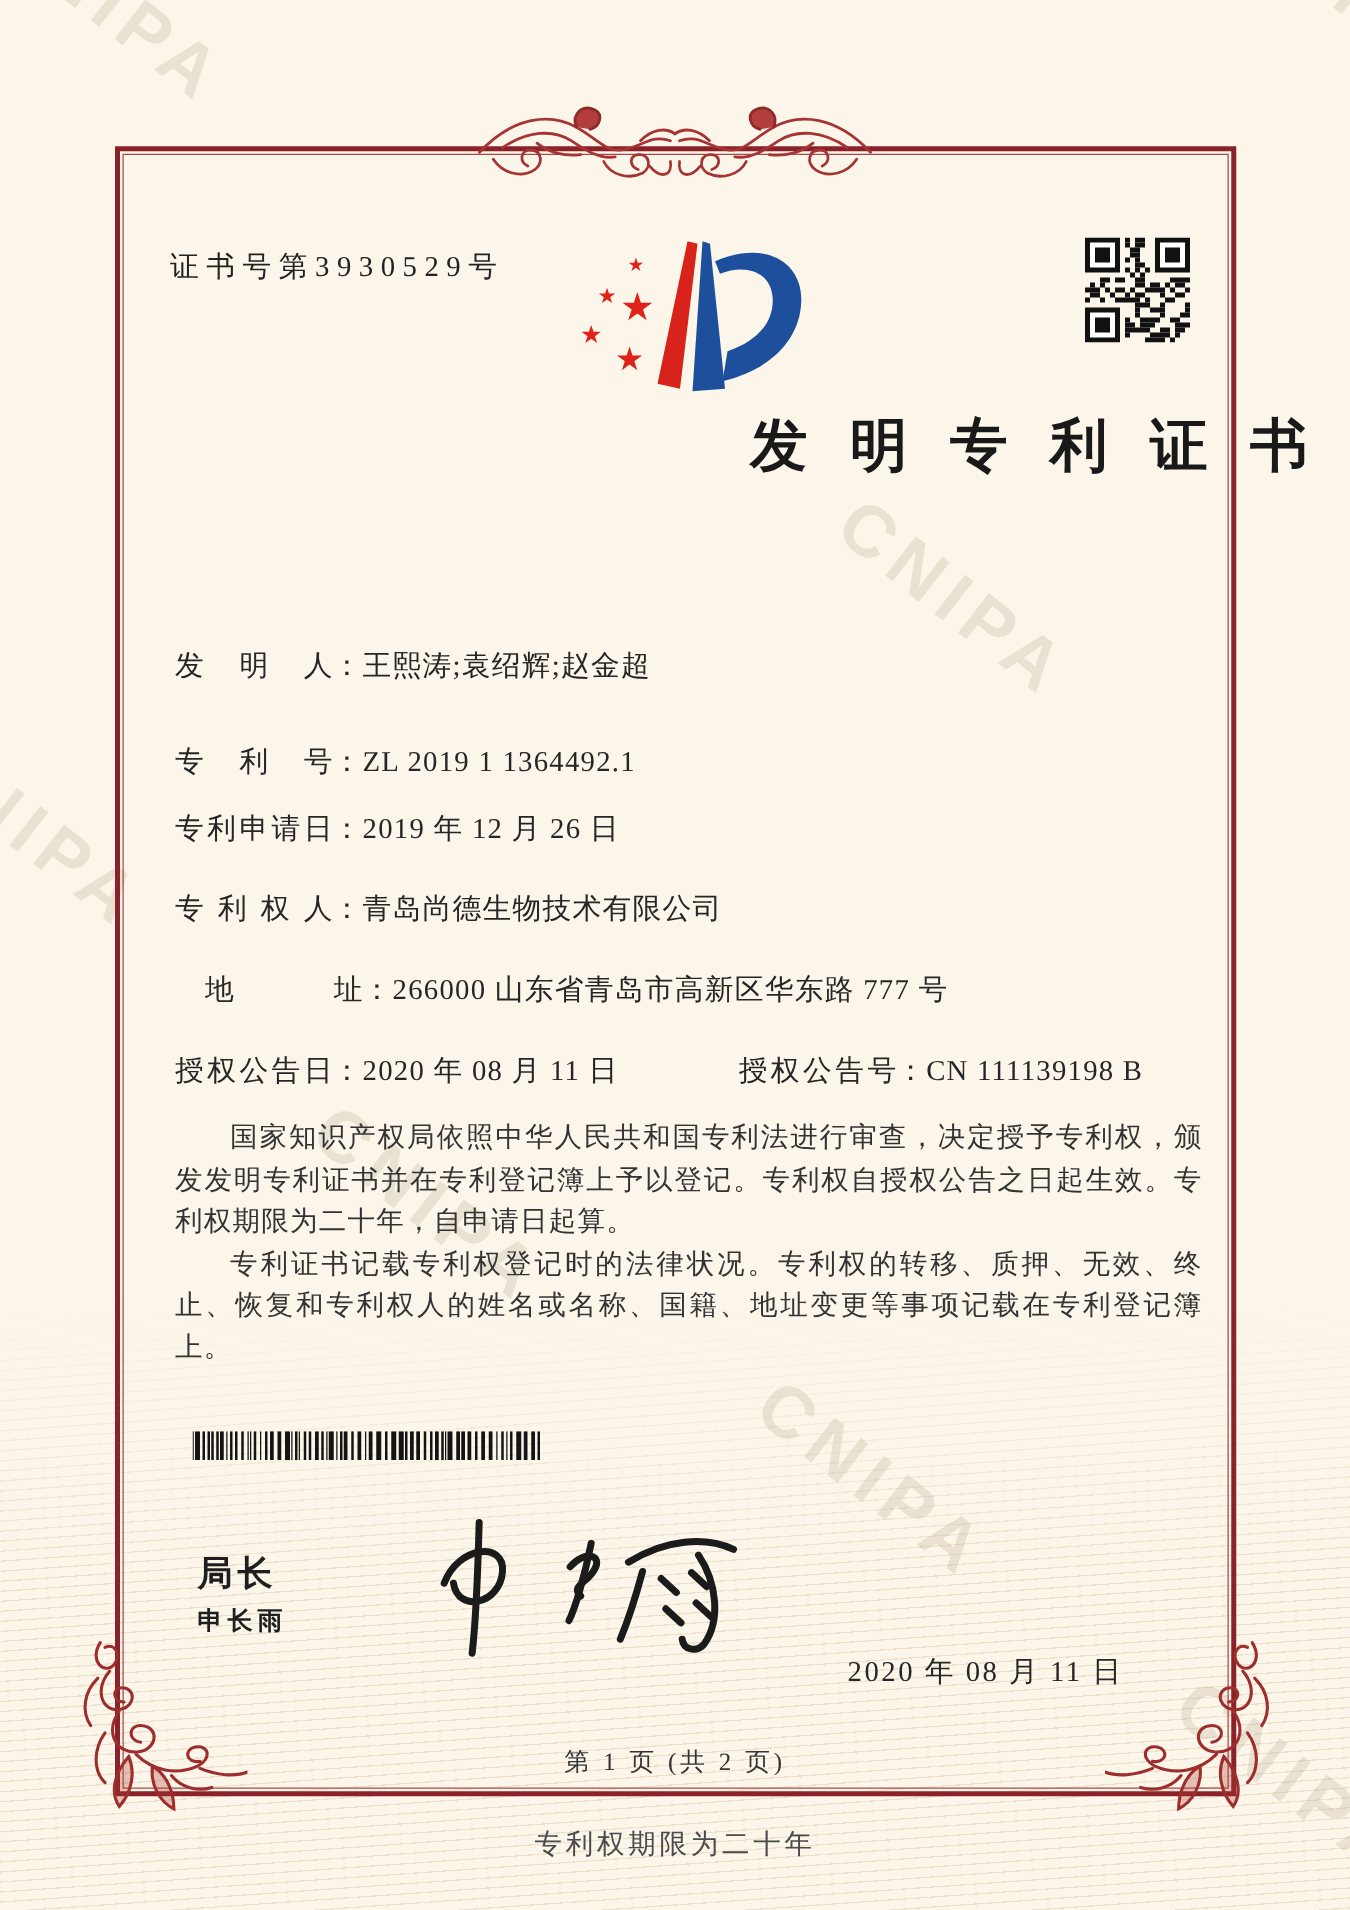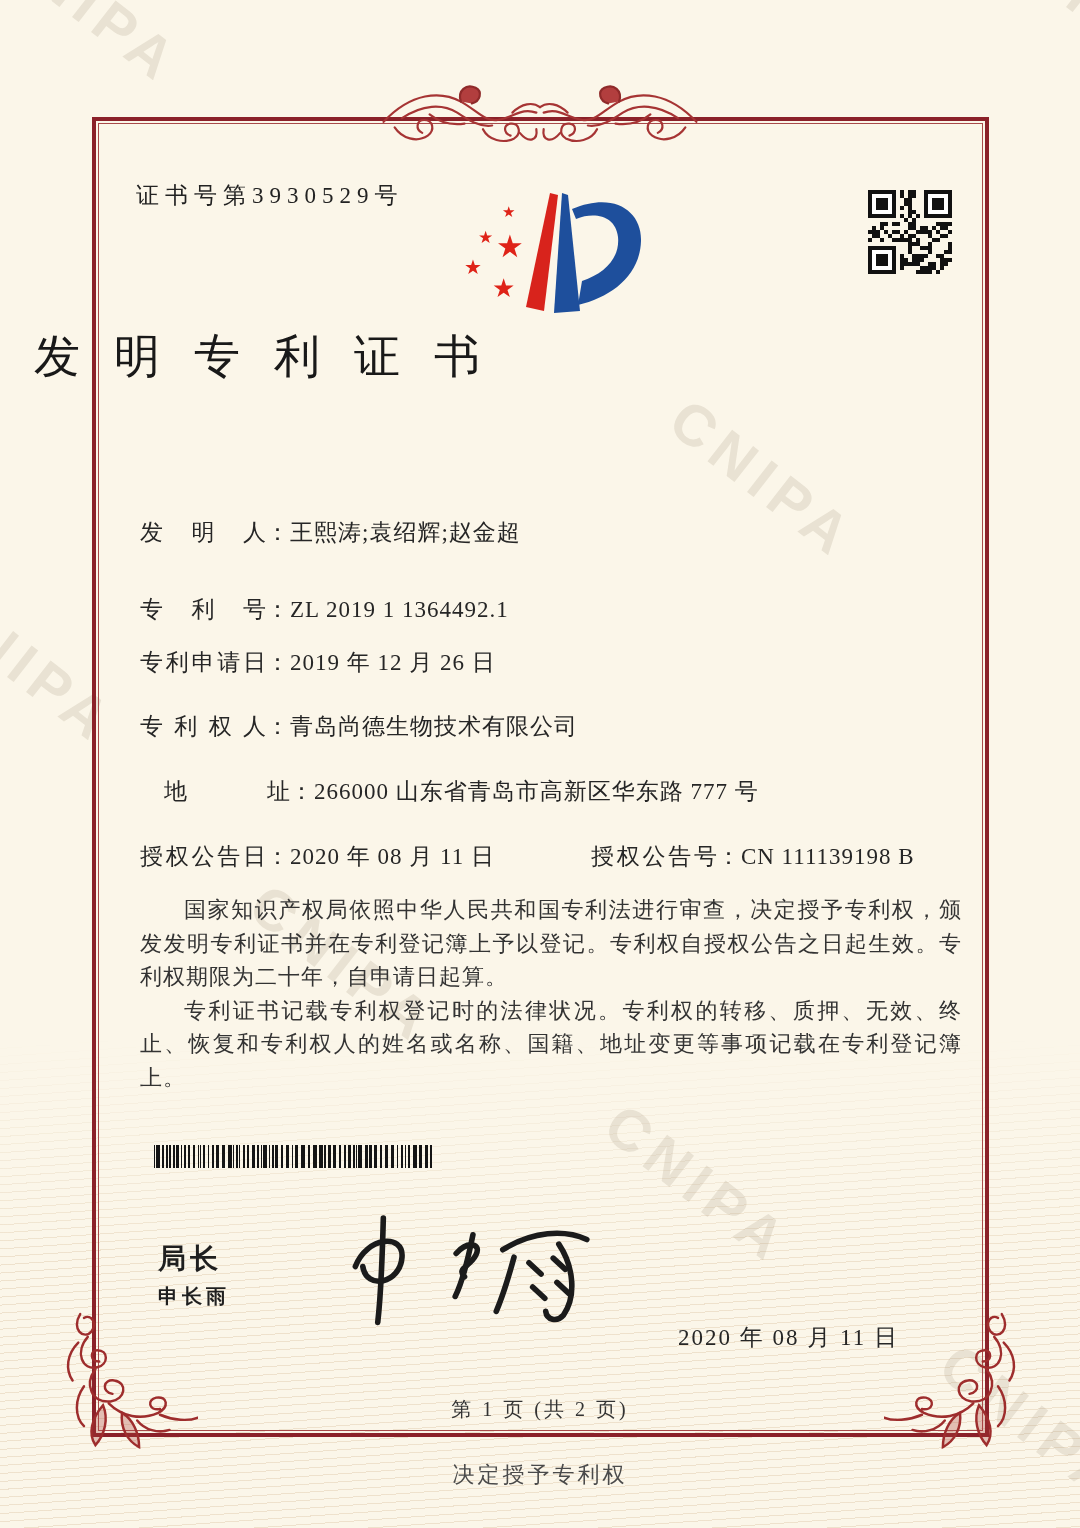--- a/index.html
+++ b/index.html
@@ -35,30 +35,30 @@
   }
   .frame::after {
     content:""; position:absolute; inset:2px; border:1px solid #a84a4a;
   }
   .ornament { position:absolute; }
   .ornament.top-dragons { left:372px; top:74px; }
   .ornament.corner-bl { left:46px; top:1310px; }
   .ornament.corner-br { left:884px; top:1310px; transform:scaleX(-1); }
   
   .cert-no {
-    position:absolute; left:136px; top:180px;
+    position:absolute; left:136px; top:198px;
     font-size:23px; letter-spacing:6px; color:#222;
   }
   .logo { position:absolute; left:452px; top:183px; width:200px; height:136px; }
   .logo .star { position:absolute; color:#df2318; line-height:1; font-family:"DejaVu Sans", sans-serif; }
   .logo svg { position:absolute; left:62px; top:0; }
   .qr { position:absolute; left:868px; top:190px; width:88px; height:88px; }
   .title {
-    position:absolute; left:0; top:326px; width:1080px; text-align:left;
-    font-size:46px; font-weight:normal; color:#191919;
+    position:absolute; left:0; top:326px; width:1080px; text-align:right;
+    font-size:46px; font-weight:bold; color:#191919;
     letter-spacing:34px; text-indent:34px;
   }
   
   .row { position:absolute; left:140px; font-size:23px; white-space:nowrap; color:#262626; }
   .row .lbl { display:inline-block; width:126px; text-align:justify; text-align-last:justify; vertical-align:bottom; }
   .row .colon { display:inline-block; width:24px; }
   .row .val { letter-spacing:1px; }
   .r1{top:452px;} .r2{top:517px;} .r3{top:594px;} .r4{top:647px;}
   .r5{top:711px;} .r6{top:776px;margin-left:24px;} .r7{top:841px;}
   .grant2 { margin-left:96px; }
@@ -400,15 +400,15 @@
       <path d="M258,38 C274,62 277,94 263,114 C256,122 245,119 244,110"></path>
       <path d="M226,58 L239,70"></path>
       <path d="M252,53 L265,65"></path>
       <path d="M230,84 L243,96"></path>
       <path d="M256,79 L269,91"></path>
     </g>
   </svg>
 
   <div class="issue-date">2020 年 08 月 11 日</div>
   <div class="page-info">第 1 页 (共 2 页)</div>
-  <div class="continuation">决定授予专利权</div>
+  <div class="continuation">专利权期限为二十年</div>
 
 </div>
 
 </body></html>

